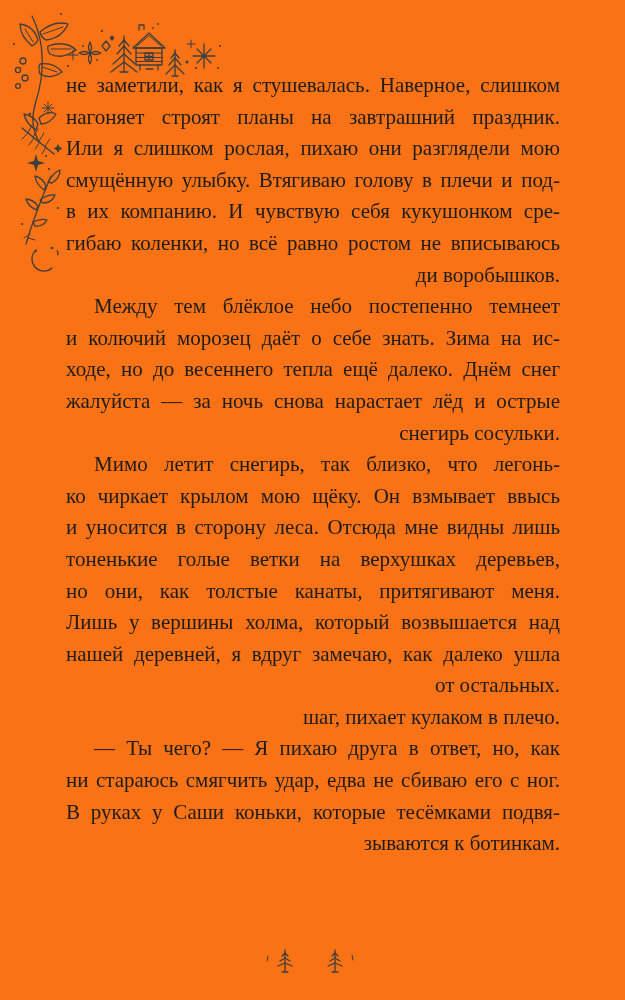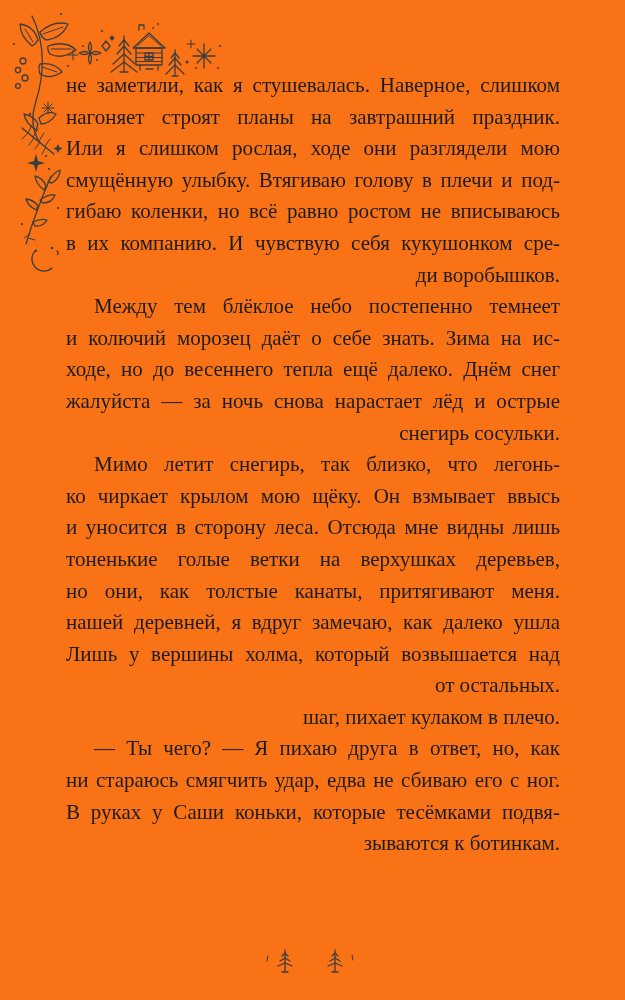--- a/index.html
+++ b/index.html
@@ -145,37 +145,37 @@
     <g>
       <path class="ln" d="M30,244 A12,12 0 1,0 46,262 A9.5,9.5 0 0,1 30,244 Z"></path>
       <circle class="fl" cx="46" cy="242" r="1.3"></circle>
       <path class="ln" d="M51,245 q2,1.5 0.5,3.5"></path>
     </g>
   </svg>
 
   <div class="text-block">
       <div class="line">не заметили, как я стушевалась. Наверное, слишком</div>
       <div class="line">нагоняет строят планы на завтрашний праздник.</div>
-      <div class="line">Или я слишком рослая, ходе они разглядели мою</div>
+      <div class="line">Или я слишком рослая, пихаю они разглядели мою</div>
       <div class="line">смущённую улыбку. Втягиваю голову в плечи и под-</div>
+      <div class="line">в их компанию. И чувствую себя кукушонком сре-</div>
       <div class="line">гибаю коленки, но всё равно ростом не вписываюсь</div>
-      <div class="line">в их компанию. И чувствую себя кукушонком сре-</div>
       <div class="line last">ди воробышков.</div>
       <div class="line indent">Между тем блёклое небо постепенно темнеет</div>
       <div class="line">и колючий морозец даёт о себе знать. Зима на ис-</div>
       <div class="line">ходе, но до весеннего тепла ещё далеко. Днём снег</div>
       <div class="line">жалуйста — за ночь снова нарастает лёд и острые</div>
       <div class="line last">снегирь сосульки.</div>
       <div class="line indent">Мимо летит снегирь, так близко, что легонь-</div>
       <div class="line">ко чиркает крылом мою щёку. Он взмывает ввысь</div>
       <div class="line">и уносится в сторону леса. Отсюда мне видны лишь</div>
       <div class="line">тоненькие голые ветки на верхушках деревьев,</div>
       <div class="line">но они, как толстые канаты, притягивают меня.</div>
+      <div class="line">Лишь у вершины холма, который возвышается над</div>
       <div class="line">нашей деревней, я вдруг замечаю, как далеко ушла</div>
-      <div class="line">Лишь у вершины холма, который возвышается над</div>
       <div class="line last">от остальных.</div>
       <div class="line last">шаг, пихает кулаком в плечо.</div>
       <div class="line indent">— Ты чего? — Я пихаю друга в ответ, но, как</div>
       <div class="line">ни стараюсь смягчить удар, едва не сбиваю его с ног.</div>
       <div class="line">В руках у Саши коньки, которые тесёмками подвя-</div>
       <div class="line last">зываются к ботинкам.</div>
     </div>
 
   <svg class="ornament-footer" width="120" height="42" viewBox="0 0 120 42">
     <g>

